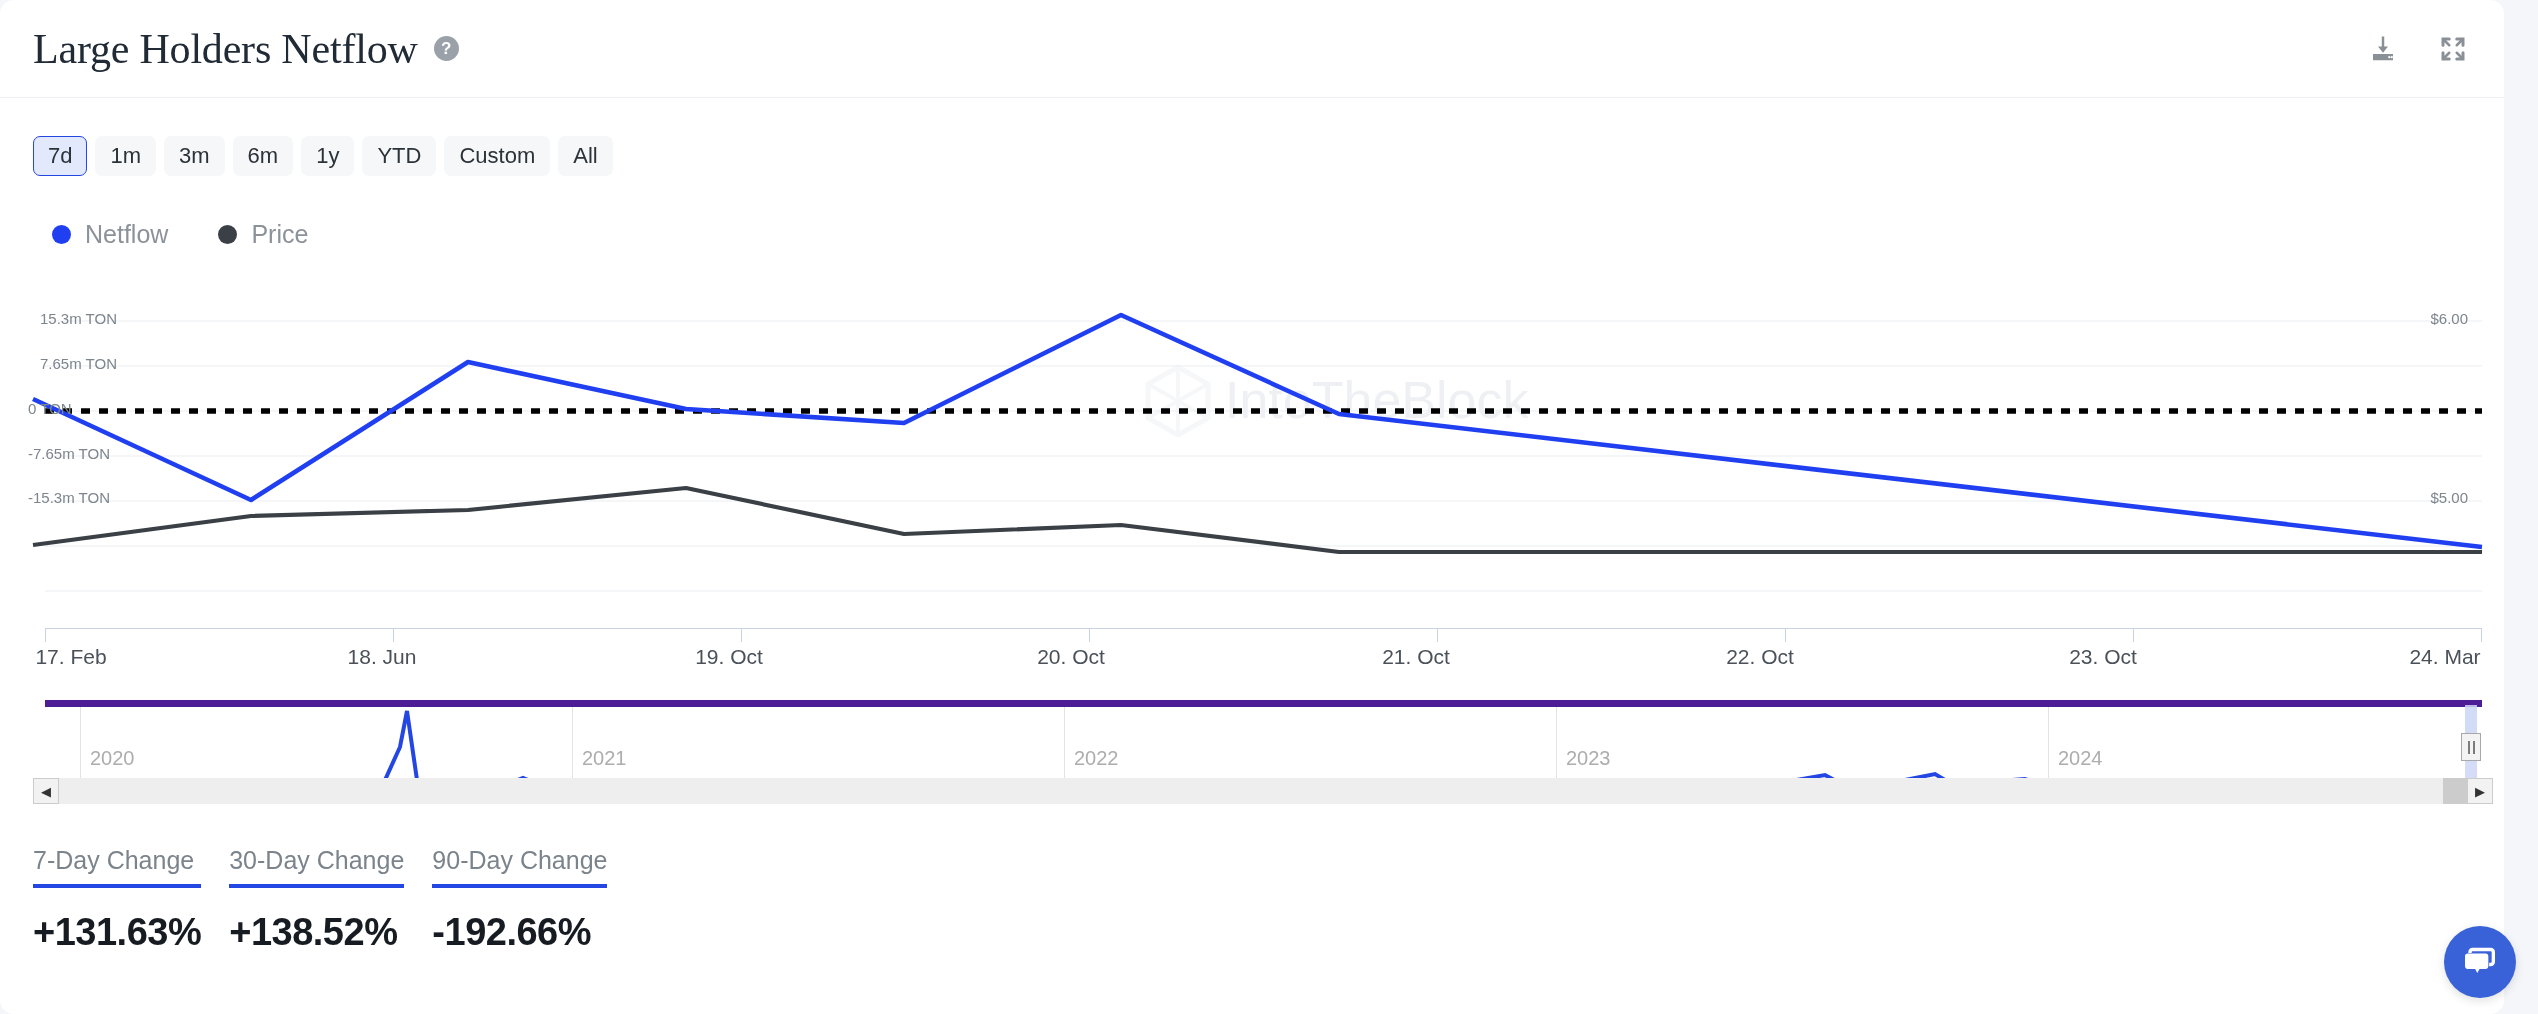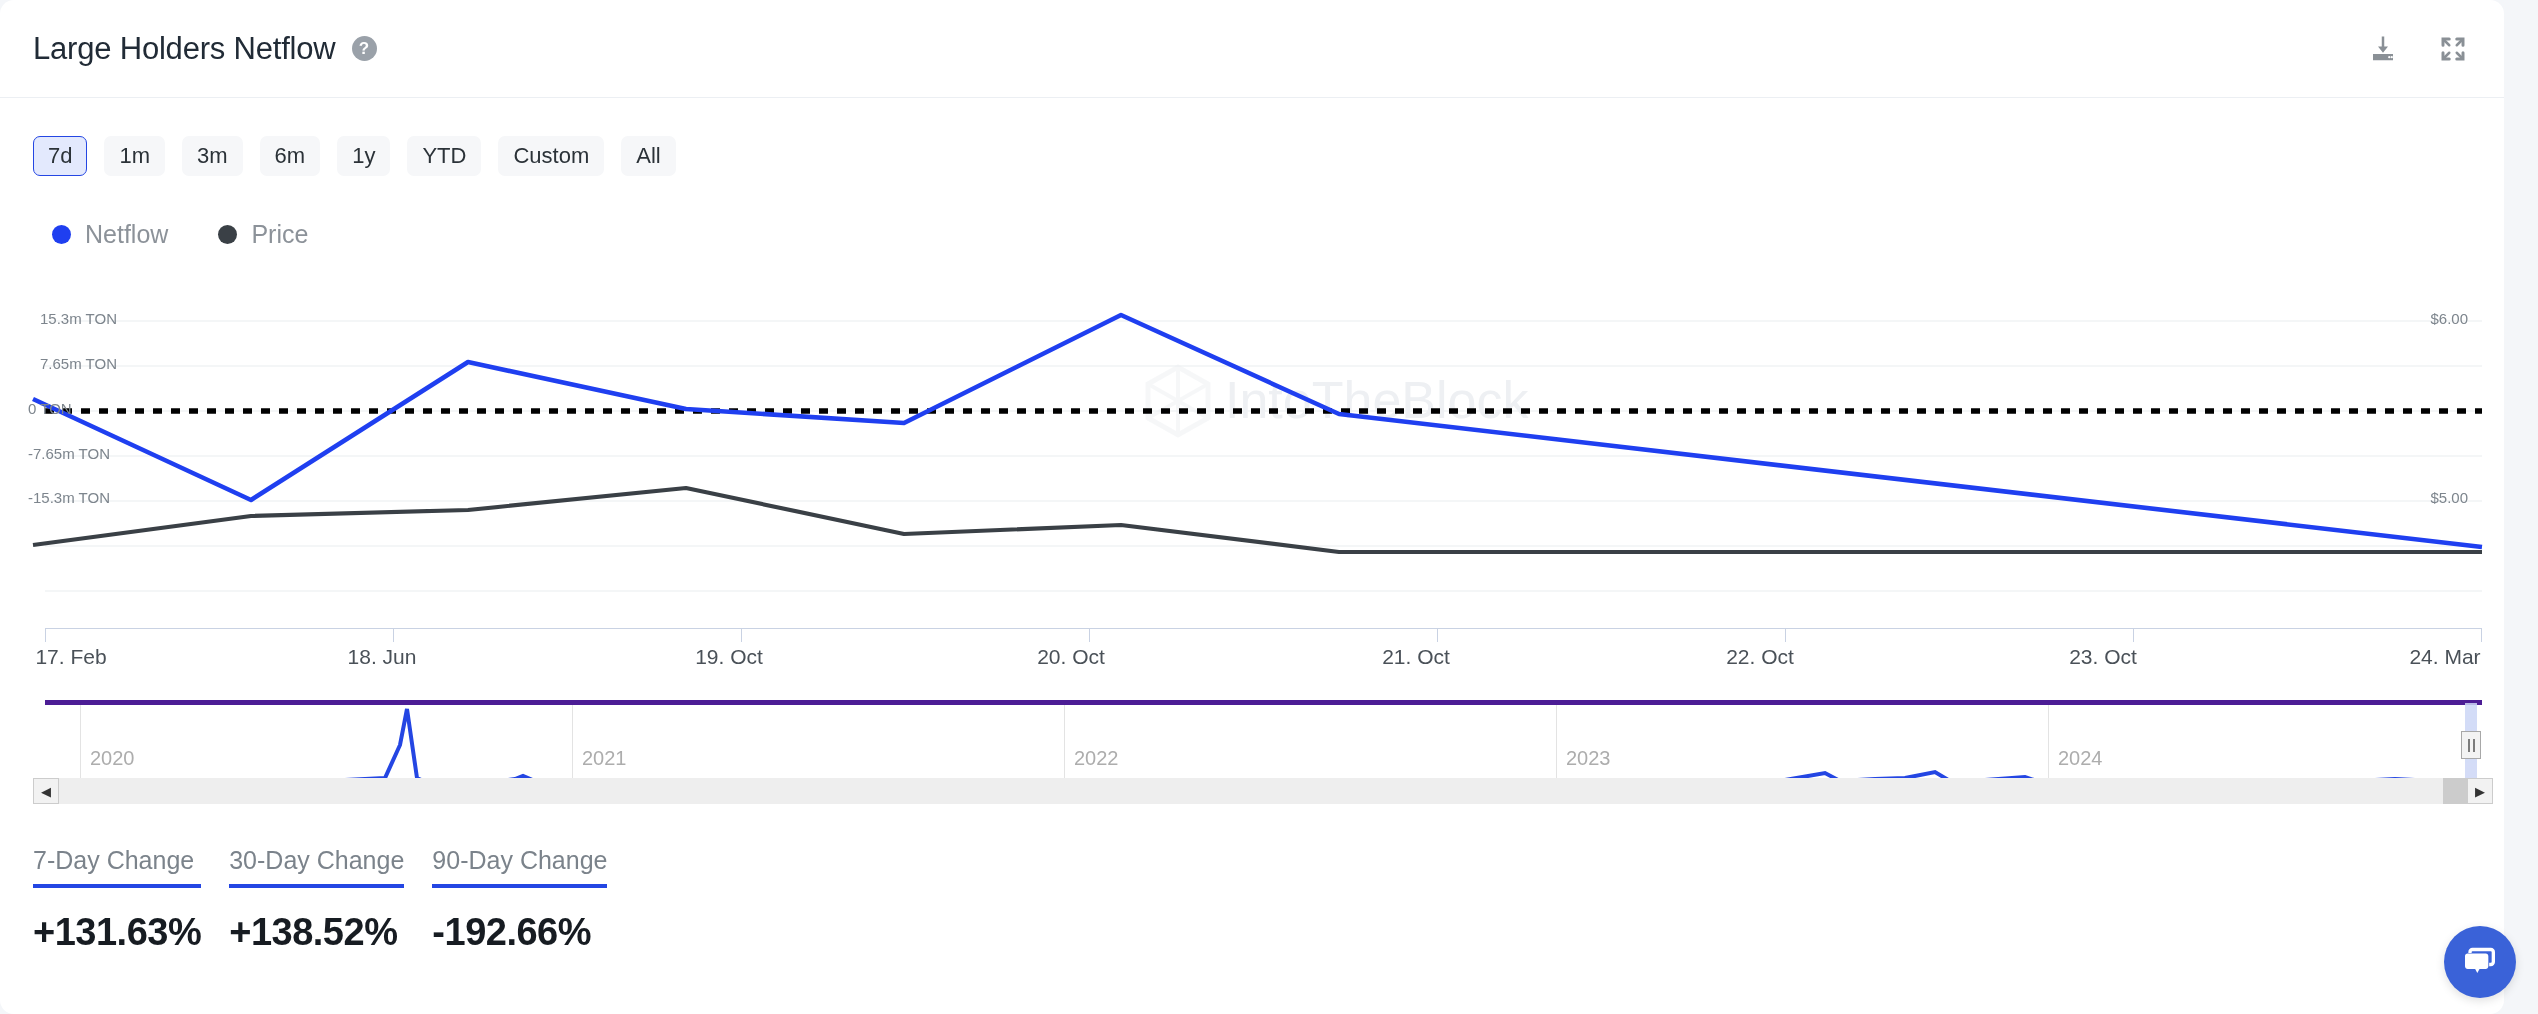--- a/index.html
+++ b/index.html
@@ -25,46 +25,47 @@
     width: 2504px;
     height: 98px;
     border-bottom: 1px solid #eceff3;
     display: flex;
     align-items: center;
     justify-content: space-between;
     padding: 0 36px 0 33px;
   }
   .title-wrap { display: flex; align-items: center; gap: 16px; }
   .title {
-    font-size: 31px;
+    font-size: 42px;
     color: #212b36;
     letter-spacing: -0.2px;
     font-weight: 400;
     white-space: nowrap;
+    font-family: Liberation Serif, serif;
   }
   .help-icon {
     width: 25px; height: 25px;
     border-radius: 50%;
     background: #9aa1a9;
     color: #ffffff;
     font-size: 17px;
     font-weight: 700;
     display: flex; align-items: center; justify-content: center;
     line-height: 1;
     cursor: pointer;
   }
   .header-actions { display: flex; align-items: center; gap: 40px; }
   .icon-btn { cursor: pointer; display: flex; align-items: center; justify-content: center; }
 
   
   .range-row {
     position: absolute;
     left: 33px; top: 136px;
     display: flex;
-    gap: 17px;
+    gap: 8px;
     align-items: center;
   }
   .range-btn {
     height: 40px;
     min-width: 40px;
     padding: 0 14px;
     border-radius: 7px;
     background: #f6f7f9;
     border: 1px solid transparent;
     color: #2b3238;
@@ -136,21 +137,21 @@
     height: 1px;
     background: #c9d2e3;
   }
 
   
   .navigator {
     position: absolute;
     left: 45px; top: 700px;
     width: 2437px;
     height: 80px;
-    border-top: 5px solid #4c1d95;
+    border-top: 7px solid #4c1d95;
   }
   .nav-year {
     position: absolute;
     bottom: 10px;
     font-size: 20px;
     color: #adadad;
   }
   .nav-vline {
     position: absolute;
     top: 0;

